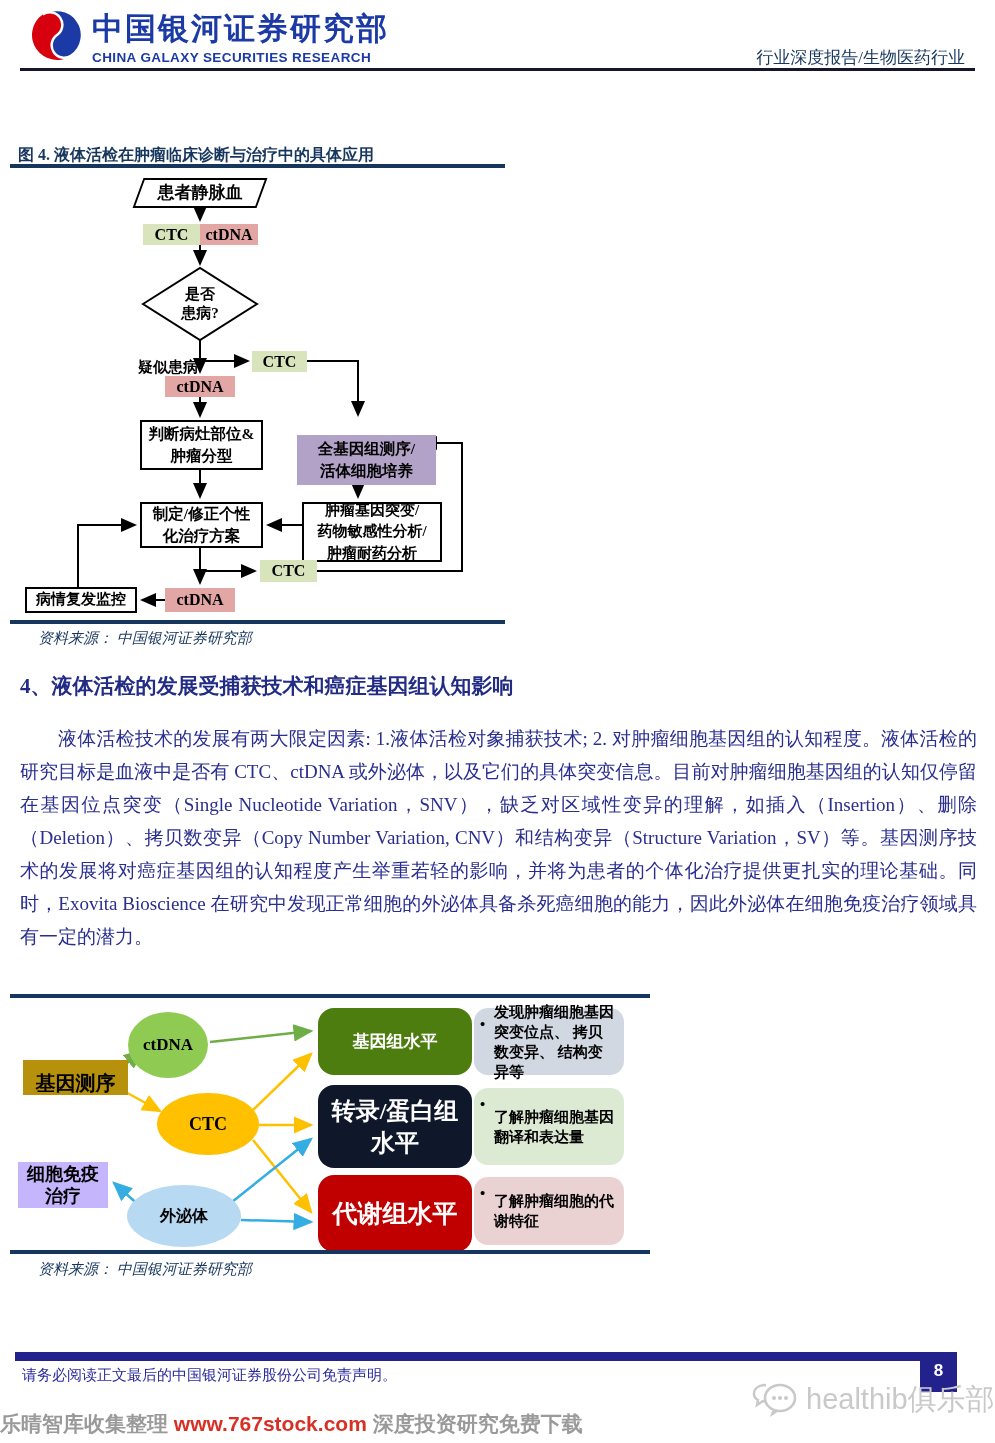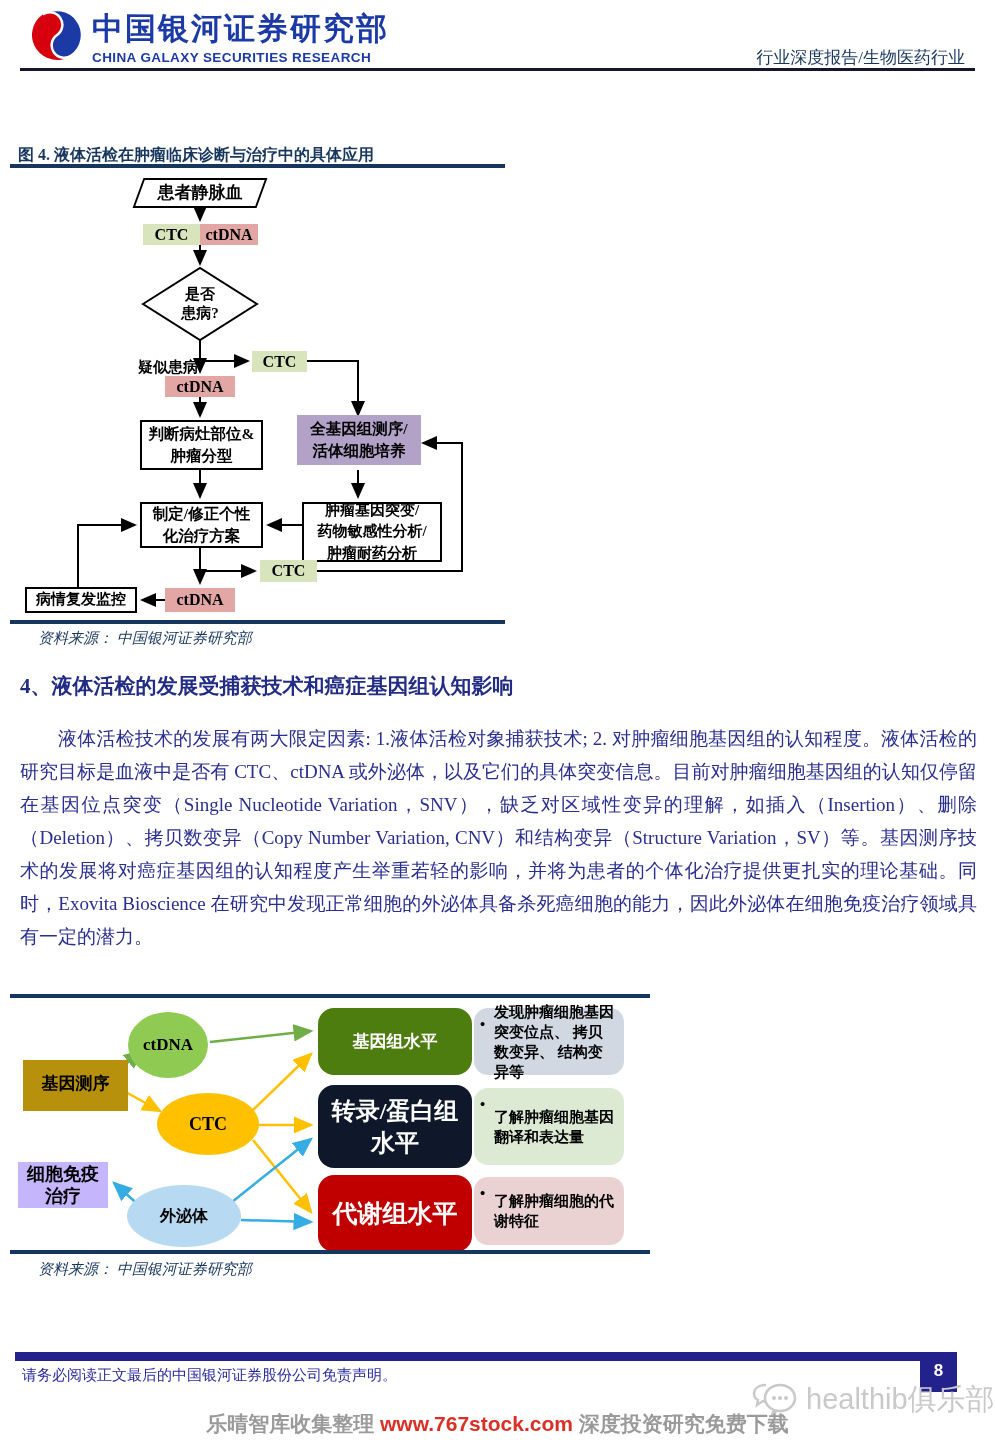--- a/index.html
+++ b/index.html
@@ -40,22 +40,22 @@
 
   
   .sec-heading { position:absolute; left:20px; top:672px; width:955px; font-size:21px;
                  font-weight:bold; color:#222C84; }
   .body-para { position:absolute; left:20px; top:722px; width:957px; font-size:19px;
                line-height:33px; color:#2A2E8F; text-align:justify; text-indent:2em; }
 
   
   #fig5 { left:10px; top:970px; width:670px; height:330px; }
   #fig5 svg.arrows { position:absolute; left:0; top:0; }
-  .gold-box { left:13px; top:90px; width:105px; height:51px; background:#B7910C;
-              font-size:17px; line-height:47px; }
+  .gold-box { left:13px; top:90px; width:105px; height:35px; background:#B7910C;
+              font-size:20px; line-height:47px; }
   .ellipse { border-radius:50%; display:flex; align-items:center; justify-content:center; }
   .el-ctdna { left:118px; top:42px; width:80px; height:66px; background:#8FCB52; font-size:17px; }
   .el-ctc   { left:147px; top:123px; width:102px; height:62px; background:#FFC000; font-size:18px; }
   .el-exo   { left:117px; top:215px; width:114px; height:62px; background:#B7D9F2; font-size:16px; }
   .pink-box { left:8px; top:192px; width:90px; height:46px; background:#c4b5fd;
               font-size:18px; line-height:22px; display:flex; align-items:center; justify-content:center; }
   .level-box { position:absolute; left:308px; width:154px; border-radius:16px; color:#fff;
                font-weight:bold; display:flex; align-items:center; justify-content:center;
                text-align:center; }
   .lv-genome { top:38px; height:67px; background:#4d7c0f; font-size:17px; }
@@ -70,21 +70,21 @@
   .desc-box .dtext { font-size:15px; line-height:20px; }
 
   
   .footer-bar { position:absolute; left:15px; top:1352px; width:905px; height:9px; background:#23218C; }
   .page-num-box { position:absolute; left:920px; top:1352px; width:37px; height:40px; background:#23218C;
                   color:#fff; font-size:17px; font-weight:bold; text-align:center; line-height:38px;
                   font-family:"Liberation Sans","DejaVu Sans",sans-serif; }
   .disclaimer { position:absolute; left:22px; top:1366px; font-size:15px; color:#2A2A9C; }
   .wm-right { position:absolute; left:752px; top:1380px; display:flex; align-items:center; gap:6px;
               color:#C9C9C9; font-size:29px; font-family:"Liberation Sans","DejaVu Sans",sans-serif; }
-  .wm-bottom { position:absolute; left:0; top:1410px; width:100%; text-align:center;
+  .wm-bottom { position:absolute; left:0; top:1410px; width:100%; text-align:left;
                font-size:21px; font-weight:bold; color:#9A9A9A;
                font-family:"Liberation Sans","DejaVu Sans",sans-serif; }
   .wm-bottom .red { color:#D93025; }
 </style>
 </head>
 <body>
 
 <div class="page">
 
   <svg class="logo-swirl" width="54" height="54" viewBox="0 0 54 54">
@@ -134,21 +134,21 @@
     </div>
     <div class="n pill pill-green" style="left:133px; top:79px; width:57px; height:21px;">CTC</div>
     <div class="n pill pill-pink" style="left:190px; top:79px; width:58px; height:21px;">ctDNA</div>
     <div class="n diamond-label preline">是否
 患病?</div>
     <div class="n side-label">疑似患病</div>
     <div class="n pill pill-green" style="left:242px; top:206px; width:55px; height:21px;">CTC</div>
     <div class="n pill pill-pink" style="left:155px; top:231px; width:70px; height:21px;">ctDNA</div>
     <div class="n rect-node preline" style="left:130px; top:275px; width:123px; height:50px;">判断病灶部位&amp;
 肿瘤分型</div>
-    <div class="n rect-node purple-node preline" style="left:287px; top:270px; width:124px; height:50px;">全基因组测序/
+    <div class="n rect-node purple-node preline" style="left:287px; top:290px; width:139px; height:50px;">全基因组测序/
 活体细胞培养</div>
     <div class="n rect-node preline" style="left:130px; top:357px; width:123px; height:46px;">制定/修正个性
 化治疗方案</div>
     <div class="n rect-node preline" style="left:292px; top:357px; width:140px; height:60px; font-size:15px;">肿瘤基因突变/
 药物敏感性分析/
 肿瘤耐药分析</div>
     <div class="n pill pill-green" style="left:250px; top:415px; width:57px; height:22px; line-height:22px;">CTC</div>
     <div class="n rect-node" style="left:15px; top:442px; width:112px; height:26px; font-size:15px;">病情复发监控</div>
     <div class="n pill pill-pink" style="left:155px; top:443px; width:70px; height:24px; line-height:24px;">ctDNA</div>
 

